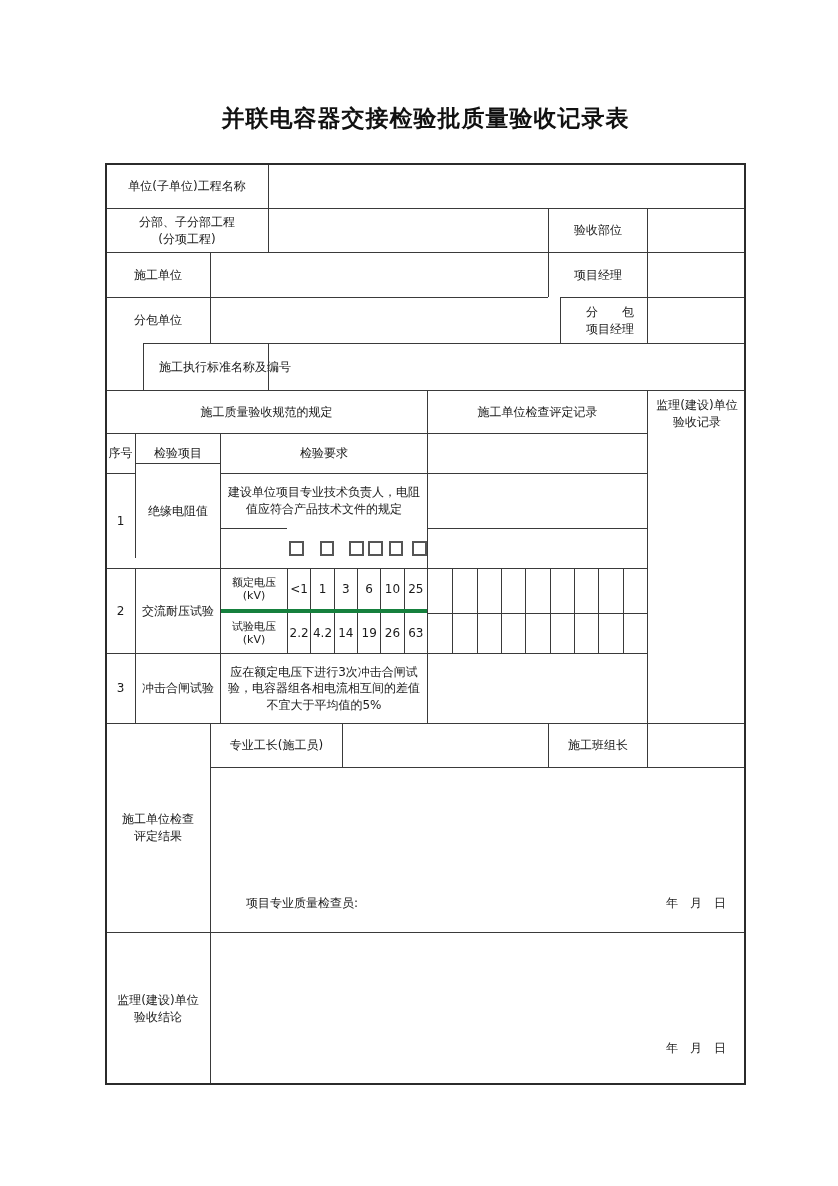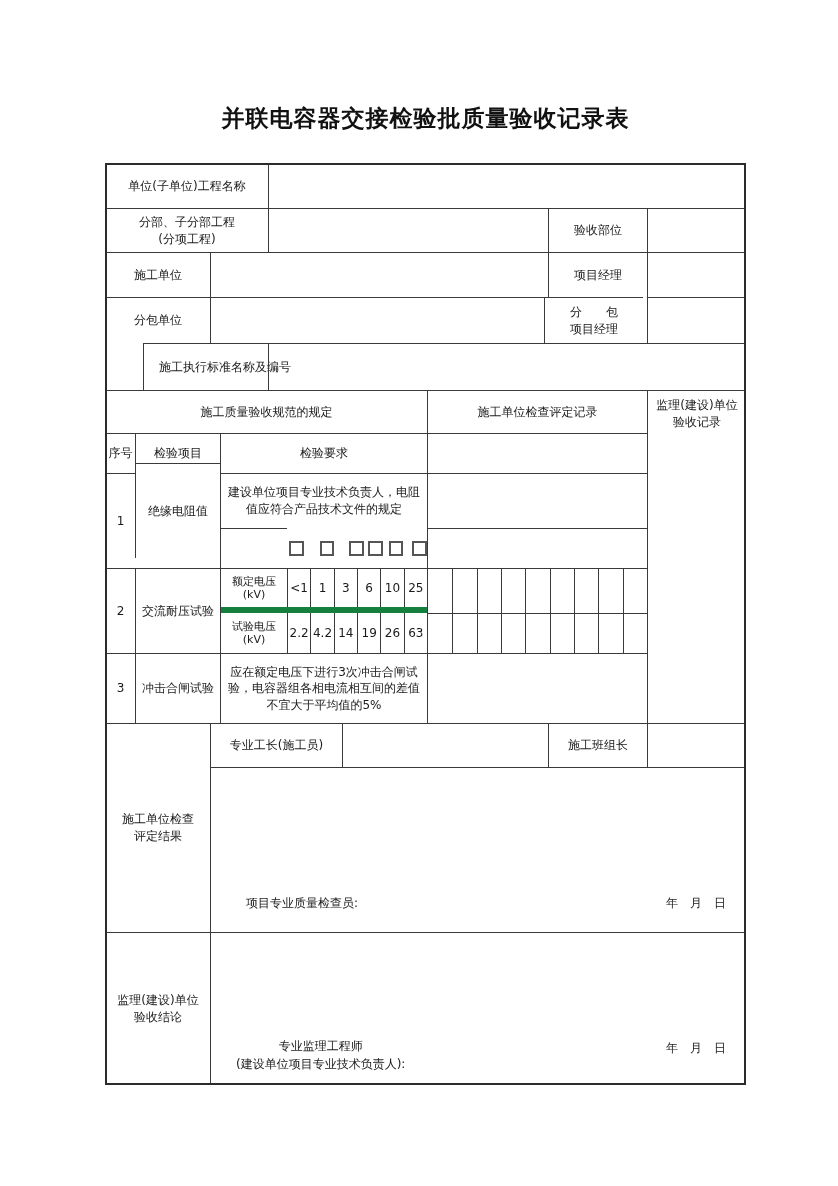--- a/index.html
+++ b/index.html
@@ -22,21 +22,21 @@
     border-top:1px solid #3a3a3a;border-left:1px solid #3a3a3a;
     display:flex;align-items:center;justify-content:center;
     text-align:center;font-size:12px;line-height:1.4;
     white-space:pre-line;color:#1a1a1a;
   }
   .cell.topalign{align-items:flex-start;padding-top:6px;}
   .cell.no-top{border-top:none;}
   .seg{position:absolute;border-top:1px solid #3a3a3a;height:0;}
   
   .subtable{width:100%;height:100%;display:flex;flex-direction:column;}
-  .srow{flex:0 0 44px;display:flex;border-bottom:6px solid #15803d;box-sizing:border-box;}
+  .srow{flex:0 0 44px;display:flex;border-bottom:4px solid #15803d;box-sizing:border-box;}
   .srow.last{flex:1 1 auto;border-bottom:none;}
   .slabel{flex:0 0 67px;display:flex;align-items:center;justify-content:center;
     font-size:11px;line-height:1.2;white-space:pre-line;box-sizing:border-box;
     border-right:1px solid #3a3a3a;}
   .sval{flex:1 1 0;display:flex;align-items:center;justify-content:center;
     font-size:12px;box-sizing:border-box;}
   .sval + .sval{border-left:1px solid #3a3a3a;}
   
   .grid{display:grid;width:100%;height:100%;
     grid-template-columns:repeat(9,1fr);grid-template-rows:44px 1fr;}
@@ -70,21 +70,21 @@
 <div class="cell" style="left:548px;top:208px;width:99px;height:44px;">验收部位</div>
 <div class="cell" style="left:647px;top:208px;width:99px;height:44px;"></div>
 
 <div class="cell" style="left:105px;top:252px;width:105px;height:45px;">施工单位</div>
 <div class="cell" style="left:210px;top:252px;width:338px;height:45px;"></div>
 <div class="cell" style="left:548px;top:252px;width:99px;height:45px;">项目经理</div>
 <div class="cell" style="left:647px;top:252px;width:99px;height:45px;"></div>
 
 <div class="cell" style="left:105px;top:297px;width:105px;height:46px;">分包单位</div>
 <div class="cell" style="left:210px;top:297px;width:338px;height:46px;"></div>
-<div class="cell" style="left:544px;top:297px;width:99px;height:46px;">分　　包
+<div class="cell" style="left:560px;top:297px;width:99px;height:46px;">分　　包
 项目经理</div>
 <div class="cell" style="left:647px;top:297px;width:99px;height:46px;"></div>
 
 <div class="cell" style="left:105px;top:343px;width:163px;height:47px;margin-left:38px;">施工执行标准名称及编号</div>
 <div class="cell" style="left:268px;top:343px;width:478px;height:47px;"></div>
 
 <div class="cell" style="left:105px;top:390px;width:322px;height:43px;">施工质量验收规范的规定</div>
 <div class="cell" style="left:427px;top:390px;width:220px;height:43px;">施工单位检查评定记录</div>
 <div class="cell topalign" style="left:647px;top:390px;width:99px;height:333px;">监理(建设)单位
 验收记录</div>
@@ -170,18 +170,16 @@
 <div class="cell" style="left:548px;top:723px;width:99px;height:44px;">施工班组长</div>
 <div class="cell" style="left:647px;top:723px;width:99px;height:44px;"></div>
 <div class="bodycell" style="left:210px;top:767px;width:536px;height:165px;">
   <span class="sig-left">项目专业质量检查员:</span>
   <span class="sig-date">年　月　日</span>
 </div>
 
 <div class="cell" style="left:105px;top:932px;width:105px;height:153px;">监理(建设)单位
 验收结论</div>
 <div class="bodycell" style="left:210px;top:932px;width:536px;height:153px;">
-  <span class="sig-left center2">专业监理工程师
-(建设单位项目专业技术负责人):</span>
   <span class="sig-date b28">年　月　日</span>
 </div>
 
 <div class="tbl-frame"></div>
 
 </body></html>

